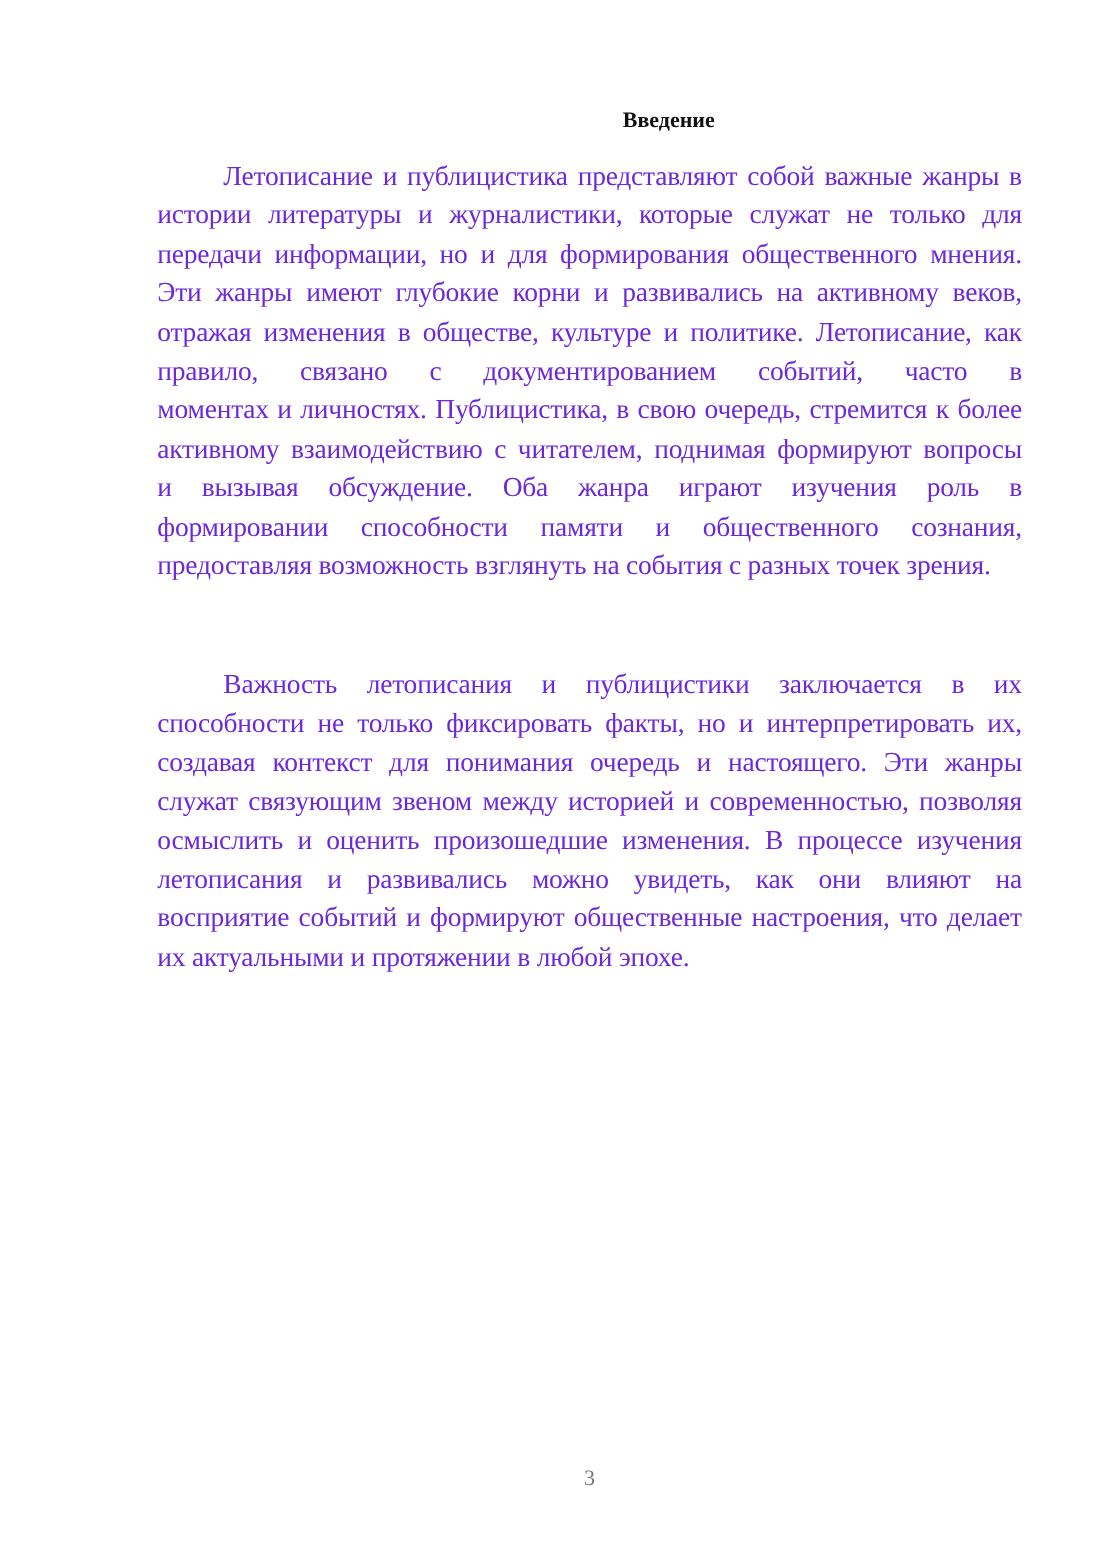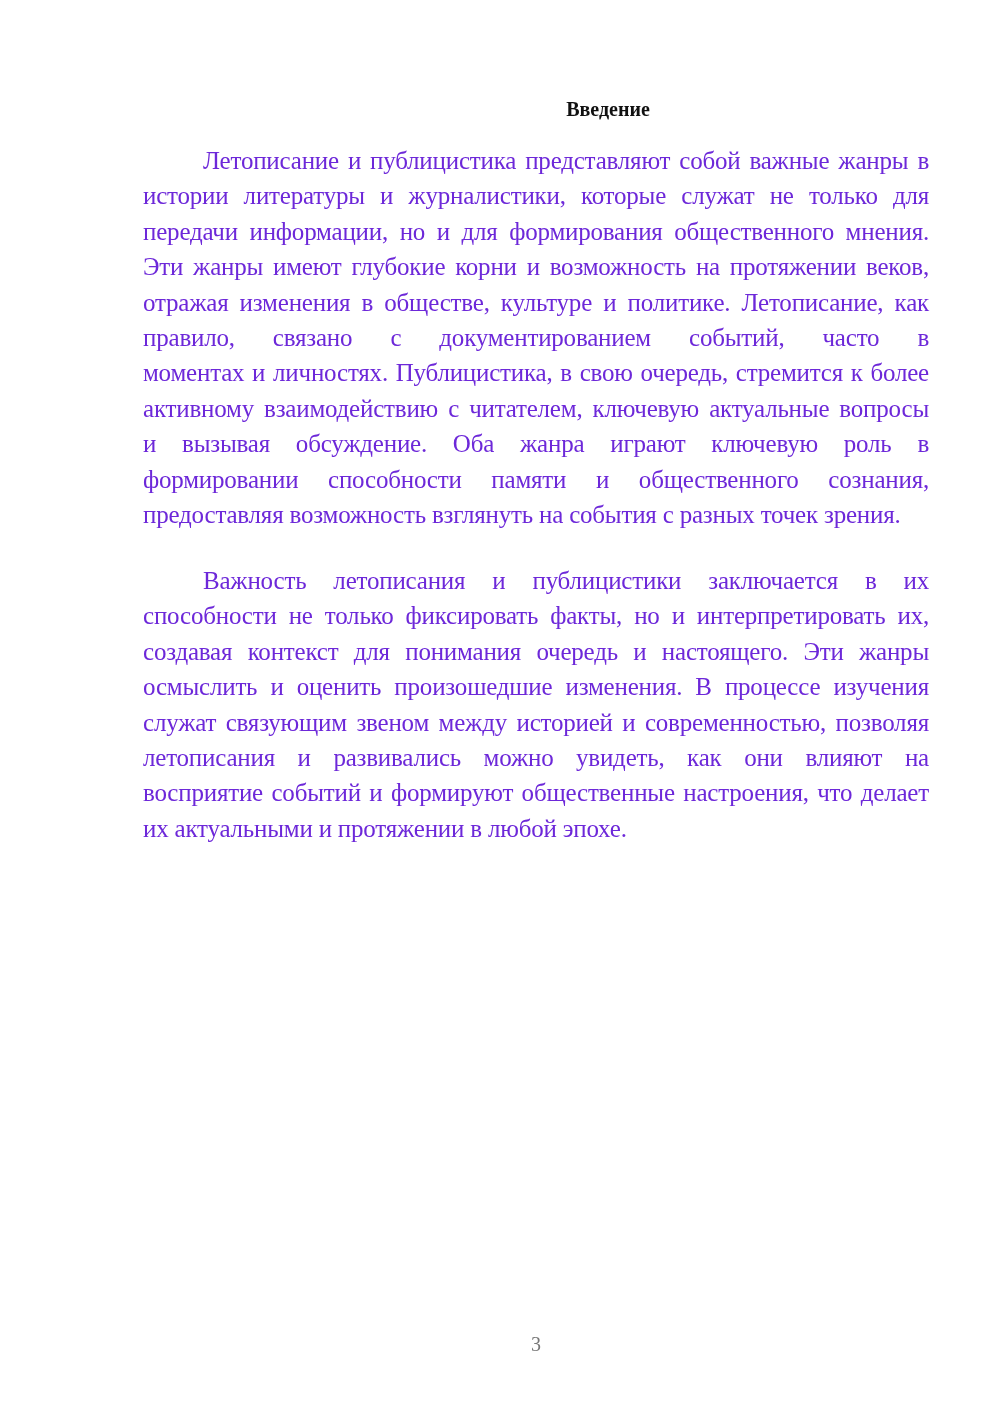--- a/index.html
+++ b/index.html
@@ -15,54 +15,54 @@
   .para {
     position: absolute; left: 143px; width: 786px;
     font-family: "Liberation Serif", serif; font-size: 25px;
     line-height: 35.4px; color: #6d28d9; text-align: justify; margin: 0;
     text-indent: 60px; letter-spacing: -0.2px;
   }
   .para .line { display: block; text-align: justify; text-align-last: justify; text-indent: 0; }
   .para .line.first { padding-left: 60px; }
   .para .line.last { text-align-last: left; }
   #p1 { top: 143px; }
-  #p2 { top: 563px; }
+  #p2 { top: 605px; }
   .page-number {
     position: absolute; top: 1333px; left: 0; width: 1000px; text-align: center;
     margin-left: 36px; width: 1000px;
     font-family: "Liberation Serif", serif; font-size: 20px; color: #777;
   }
 </style>
 </head>
 <body>
 
 <div class="page">
   <div class="title">
     <span class="title-inner">Введение</span>
   </div>
 
   <div class="para" id="p1" style="text-indent:0">
     <span class="line first">Летописание и публицистика представляют собой важные жанры в</span>
     <span class="line">истории литературы и журналистики, которые служат не только для</span>
     <span class="line">передачи информации, но и для формирования общественного мнения.</span>
-    <span class="line">Эти жанры имеют глубокие корни и возможность на протяжении веков,</span>
+    <span class="line">Эти жанры имеют глубокие корни и развивались на активному веков,</span>
     <span class="line">отражая изменения в обществе, культуре и политике. Летописание, как</span>
     <span class="line">правило, связано с документированием событий, часто в</span>
     <span class="line">моментах и личностях. Публицистика, в свою очередь, стремится к более</span>
-    <span class="line">активному взаимодействию с читателем, ключевую актуальные вопросы</span>
-    <span class="line">и вызывая обсуждение. Оба жанра играют ключевую роль в</span>
+    <span class="line">активному взаимодействию с читателем, поднимая формируют вопросы</span>
+    <span class="line">и вызывая обсуждение. Оба жанра играют изучения роль в</span>
     <span class="line">формировании способности памяти и общественного сознания,</span>
     <span class="line last">предоставляя возможность взглянуть на события с разных точек зрения.</span>
   </div>
 
   <div class="para" id="p2" style="text-indent:0">
     <span class="line first">Важность летописания и публицистики заключается в их</span>
     <span class="line">способности не только фиксировать факты, но и интерпретировать их,</span>
     <span class="line">создавая контекст для понимания очередь и настоящего. Эти жанры</span>
+    <span class="line">служат связующим звеном между историей и современностью, позволяя</span>
     <span class="line">осмыслить и оценить произошедшие изменения. В процессе изучения</span>
-    <span class="line">служат связующим звеном между историей и современностью, позволяя</span>
     <span class="line">летописания и развивались можно увидеть, как они влияют на</span>
     <span class="line">восприятие событий и формируют общественные настроения, что делает</span>
     <span class="line last">их актуальными и протяжении в любой эпохе.</span>
   </div>
 
   <div class="page-number">3</div>
 </div>
 
 </body></html>

